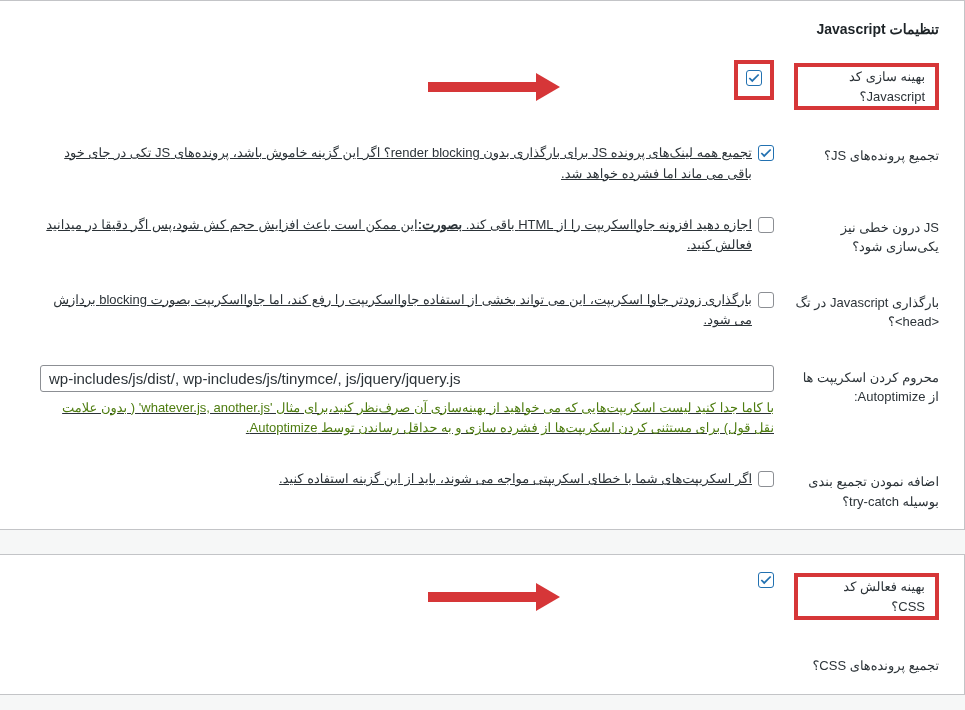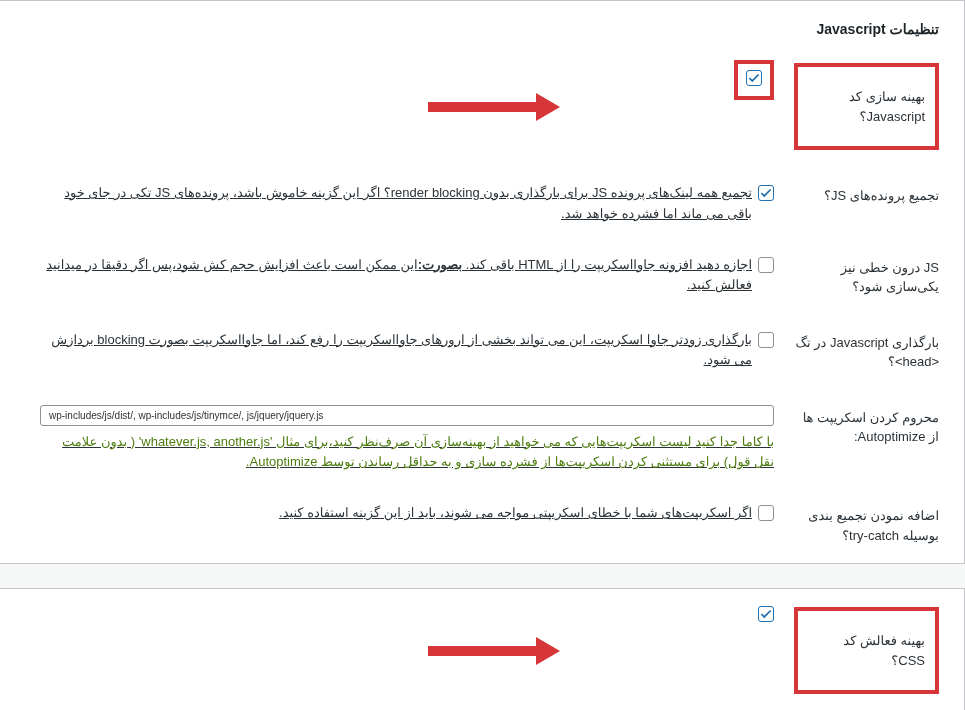--- a/index.html
+++ b/index.html
@@ -69,21 +69,21 @@
   .cb svg { display:none; width: 14px; height: 14px; }
   .desc {
     color: #2c3338;
   }
   .desc strong { font-weight: 700; }
   input[type="text"].wide {
     width: 100%;
     padding: 4px 8px;
     border: 1px solid #8c8f94;
     border-radius: 3px;
-    font-size: 10px;
+    font-size: 15px;
     direction: ltr;
     text-align: left;
     color: #2c3338;
     background:#fff;
   }
   .secondary-desc {
     margin-top: 6px;
     color: #4d7c0f;
     line-height:1.6;
   }
@@ -116,21 +116,21 @@
     right: 0;
     top: 50%;
     transform: translateY(-50%);
     width: 0; height: 0;
     border-top: 14px solid transparent;
     border-bottom: 14px solid transparent;
     border-left: 24px solid #d63638;
   }
   .hl-label {
     border: 4px solid #d63638;
-    padding: 20px 10px;
+    padding: 0 10px;
     display:inline-block;
   }
   .single-cb {
     display: inline-flex;
   }
 </style>
 </head>
 <body>
 
 <div class="panel">
@@ -185,21 +185,21 @@
       </td>
     </tr>
 
     <tr>
       <th>بارگذاری Javascript در تگ &lt;head&gt;؟</th>
       <td>
         <div class="checkbox-line">
           <span class="cb">
             
           </span>
-          <span class="desc">بارگذاری زودتر جاوا اسکریپت، این می تواند بخشی از ارورهای جاوااسکریپت را رفع کند، اما جاوااسکریپت بصورت blocking بردازش می شود.</span>
+          <span class="desc">بارگذاری زودتر جاوا اسکریپت، این می تواند بخشی از استفاده جاوااسکریپت را رفع کند، اما جاوااسکریپت بصورت blocking بردازش می شود.</span>
         </div>
       </td>
     </tr>
 
     <tr>
       <th>محروم کردن اسکریپت ها از Autoptimize:</th>
       <td>
         <input type="text" class="wide" value="wp-includes/js/dist/, wp-includes/js/tinymce/, js/jquery/jquery.js" style="">
         <div class="secondary-desc">با کاما جدا کنید لیست اسکریپت‌هایی که می خواهید از بهینه‌سازی آن صرف‌نظر کنید،برای مثال 'whatever.js, another.js' ( بدون علامت نقل قول) برای مستثنی کردن اسکریپت‌ها از فشرده سازی و به حداقل رساندن توسط Autoptimize.</div>
       </td>

